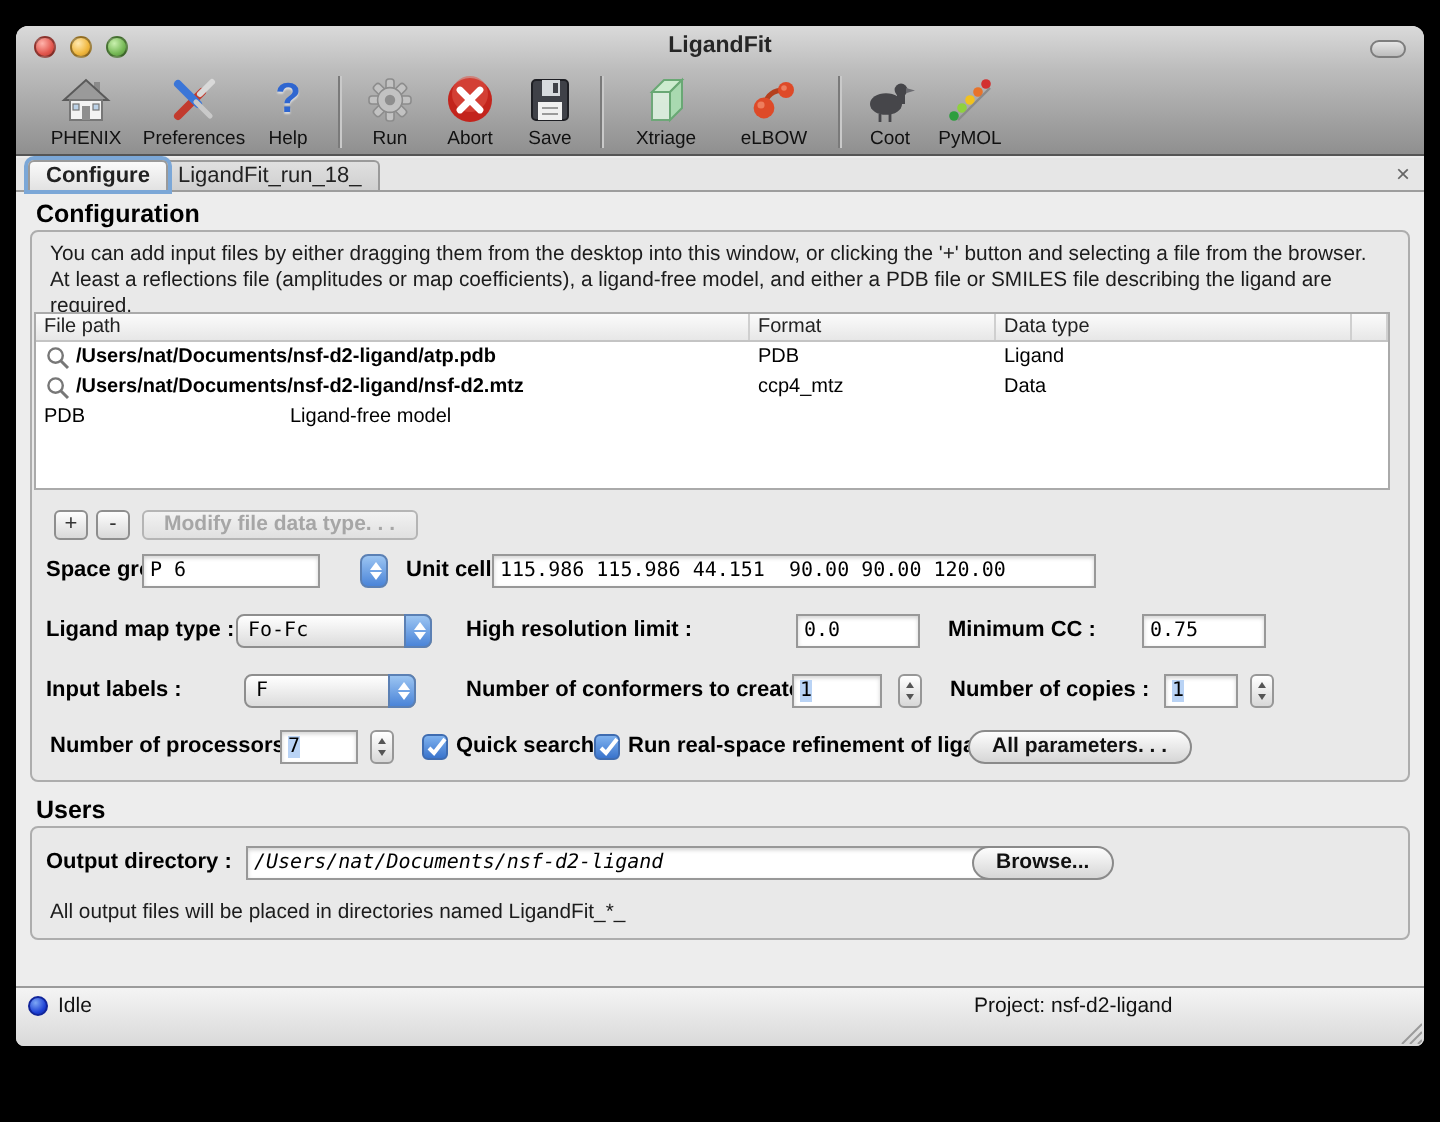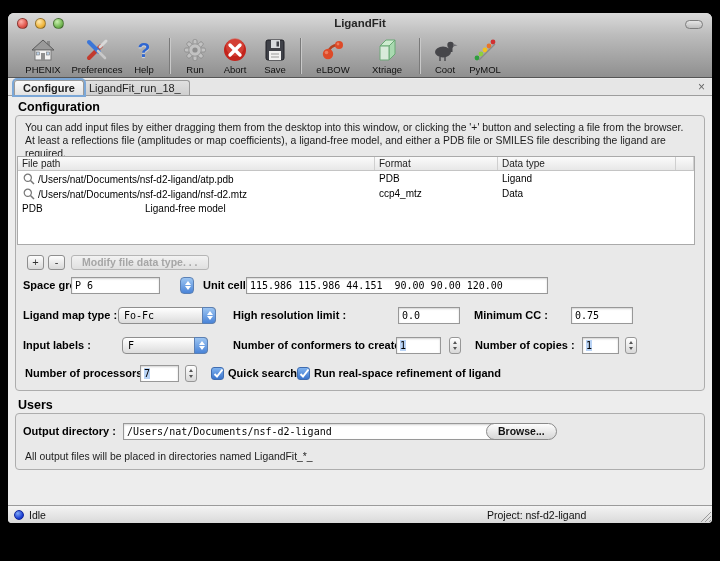--- a/index.html
+++ b/index.html
@@ -52,21 +52,21 @@
   
   .ftable { position:absolute; left:1px; top:40px; width:678px; height:89px;
             background:#fff; border:1px solid #aaa; font-size:10px; }
   .fthead { display:flex; height:14px; background:linear-gradient(#fbfbfb,#e7e7e7);
             border-bottom:1px solid #c4c4c4; }
   .fthead .col { padding:1px 4px; border-right:1px solid #cfcfcf; color:#222; }
   .ftrow { display:flex; height:15px; align-items:center; }
   .ftrow .col { padding:0 4px; white-space:nowrap; overflow:hidden; }
   .c-path { width:357px; } .c-fmt { width:123px; } .c-type { width:178px; } .c-x { flex:1; }
   .mag { margin:0 3px 0 1px; flex:0 0 auto; }
-  .pathcell { display:flex; align-items:flex-end; }
+  .pathcell { display:flex; align-items:flex-start;font-weight:bold; }
   
   .sqbtn { position:absolute; width:17px; height:15px; border:1px solid #8e8e8e; border-radius:3px;
            background:linear-gradient(#fdfdfd,#d9d9d9); font-size:11px; line-height:13px;
            text-align:center; color:#333; }
   .modifybtn { position:absolute; height:15px; border:1px solid #b5b5b5; border-radius:3px;
                background:linear-gradient(#f2f2f2,#e0e0e0); font-size:10.5px; font-weight:bold;
                line-height:13px; padding:0 10px; color:#a6a6a6; }
   
   .frow { position:absolute; left:0; right:0; height:18px; }
   .flabel { position:absolute; top:2px; font-size:11px; font-weight:bold; color:#000; white-space:nowrap; }
@@ -99,21 +99,21 @@
   .spin:after  { bottom:3px; border-top:3.5px solid #555; }
   .checkbox { position:absolute; top:2px; width:13px; height:13px; border:1px solid #3f6cb0;
               border-radius:3px; background:linear-gradient(#7fb2ef,#3a74cc); }
   .checkbox svg { position:absolute; left:1px; top:0; }
   .cblabel { position:absolute; top:2px; font-size:11px; font-weight:bold; color:#000; white-space:nowrap; }
   .pillbtn2 { position:absolute; top:0; height:17px; border:1px solid #8a8a8a; border-radius:9px;
               background:linear-gradient(#fdfdfd,#d6d6d6); font-size:10.5px; font-weight:600;
               line-height:15px; padding:0 11px; color:#111; white-space:nowrap; }
   .note { position:absolute; font-size:10.4px; color:#1c1c1c; }
   
-  .statusbar { position:absolute; left:0; bottom:0; width:100%; height:18px;
+  .statusbar { position:absolute; left:0; bottom:0; width:100%; height:30px;
                background:linear-gradient(#f4f4f4,#d9d9d9); border-top:1px solid #9b9b9b; }
   .statdot { position:absolute; left:6px; top:4px; width:10px; height:10px; border-radius:50%;
              background:radial-gradient(circle at 35% 30%, #7da7f5, #1c3fd4 65%, #102a9e);
              border:1px solid #11259a; }
   .stattext { position:absolute; left:21px; top:3px; font-size:10.5px; color:#111; }
   .projtext { position:absolute; left:479px; top:3px; font-size:10.5px; color:#111; }
   .grip { position:absolute; right:1px; bottom:1px; }
 </style>
 </head>
 <body>
@@ -198,38 +198,38 @@
           <line x1="9" y1="17" x2="17" y2="17" stroke="#9a9a9a" stroke-width="1"></line>
           <line x1="9" y1="20" x2="17" y2="20" stroke="#9a9a9a" stroke-width="1"></line>
         </svg>
       </span>
       <span class="tblabel">Save</span>
     </div>
     <div class="tbsep"></div>
     <div class="tbitem">
       <span class="tbicon">
         <svg width="26" height="26" viewBox="0 0 26 26">
+          <polygon points="6,9 12,3 21,3 15,9" fill="#cdeccf" stroke="#69a874" stroke-width="1"></polygon>
+          <polygon points="15,9 21,3 21,17 15,23" fill="#a9d9b0" stroke="#69a874" stroke-width="1"></polygon>
+          <polygon points="6,9 15,9 15,23 6,23" fill="#def2e0" stroke="#69a874" stroke-width="1" opacity=".9"></polygon>
+        </svg>
+      </span>
+      <span class="tblabel">Xtriage</span>
+    </div>
+    <div class="tbitem">
+      <span class="tbicon">
+        <svg width="26" height="26" viewBox="0 0 26 26">
           <path d="M8 16 Q10 8 18 8" stroke="#b4401f" stroke-width="2.4" fill="none"></path>
           <circle cx="8" cy="17" r="5.2" fill="#de4a28"></circle>
           <circle cx="6.5" cy="15.5" r="1.8" fill="#f08a6a" opacity=".8"></circle>
           <circle cx="19" cy="8" r="4" fill="#de4a28"></circle>
           <circle cx="18" cy="7" r="1.4" fill="#f08a6a" opacity=".8"></circle>
         </svg>
       </span>
       <span class="tblabel">eLBOW</span>
-    </div>
-    <div class="tbitem">
-      <span class="tbicon">
-        <svg width="26" height="26" viewBox="0 0 26 26">
-          <polygon points="6,9 12,3 21,3 15,9" fill="#cdeccf" stroke="#69a874" stroke-width="1"></polygon>
-          <polygon points="15,9 21,3 21,17 15,23" fill="#a9d9b0" stroke="#69a874" stroke-width="1"></polygon>
-          <polygon points="6,9 15,9 15,23 6,23" fill="#def2e0" stroke="#69a874" stroke-width="1" opacity=".9"></polygon>
-        </svg>
-      </span>
-      <span class="tblabel">Xtriage</span>
     </div>
     <div class="tbsep"></div>
     <div class="tbitem narrow">
       <span class="tbicon">
         <svg width="26" height="26" viewBox="0 0 26 26">
           <ellipse cx="11" cy="15" rx="8" ry="5.4" fill="#46464a"></ellipse>
           <circle cx="18.5" cy="8" r="3.2" fill="#46464a"></circle>
           <rect x="16.5" y="9" width="4" height="6" fill="#46464a"></rect>
           <polygon points="21,7 25.5,8.2 21,9.6" fill="#6b6b70"></polygon>
           <line x1="8" y1="20" x2="8" y2="24" stroke="#46464a" stroke-width="1.4"></line>
@@ -349,29 +349,30 @@
               <polyline points="1.5,6 4,8.5 9.5,1.5" fill="none" stroke="#fff" stroke-width="2"></polyline>
             </svg>
         </div>
         <div class="cblabel" style="left:212px;">Quick search</div>
         <div class="checkbox" style="left:281px;">
           <svg width="11" height="11" viewBox="0 0 11 11">
               <polyline points="1.5,6 4,8.5 9.5,1.5" fill="none" stroke="#fff" stroke-width="2"></polyline>
             </svg>
         </div>
         <div class="cblabel" style="left:298px;">Run real-space refinement of ligand</div>
+        <div class="pillbtn2" style="left:468px;">All parameters. . .</div>
       </div>
     </div>
 
     <div class="secheading" style="top:301px;">Users</div>
 
     <div class="groupbox" style="top:316px; height:57px;padding-left:16px;">
       <div class="frow" style="top:9px;">
         <div class="flabel" style="left:7px;">Output directory :</div>
-        <div class="tfield" style="left:107px; width:420px;">/Users/nat/Documents/nsf-d2-ligand</div>
+        <div class="tfield" style="left:107px; width:420px;font-style:italic;">/Users/nat/Documents/nsf-d2-ligand</div>
         <div class="pillbtn2" style="left:470px;">Browse...</div>
       </div>
       <div class="note" style="left:9px; top:37px;">All output files will be placed in directories named LigandFit_*_</div>
     </div>
   </div>
 
   <div class="statusbar">
     <div class="statdot"></div>
     <div class="stattext">Idle</div>
     <div class="projtext">Project: nsf-d2-ligand</div>

